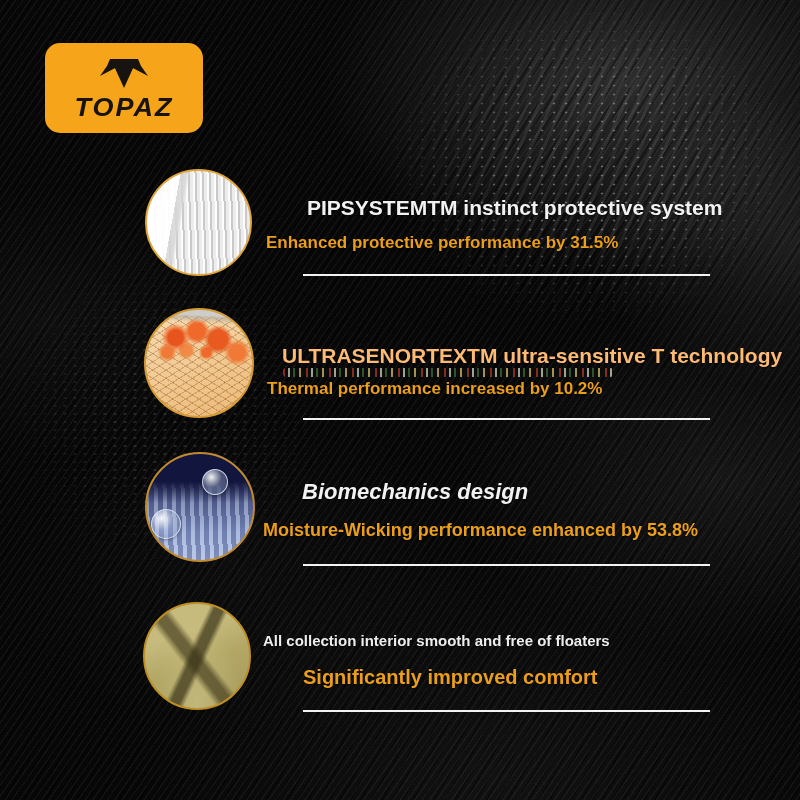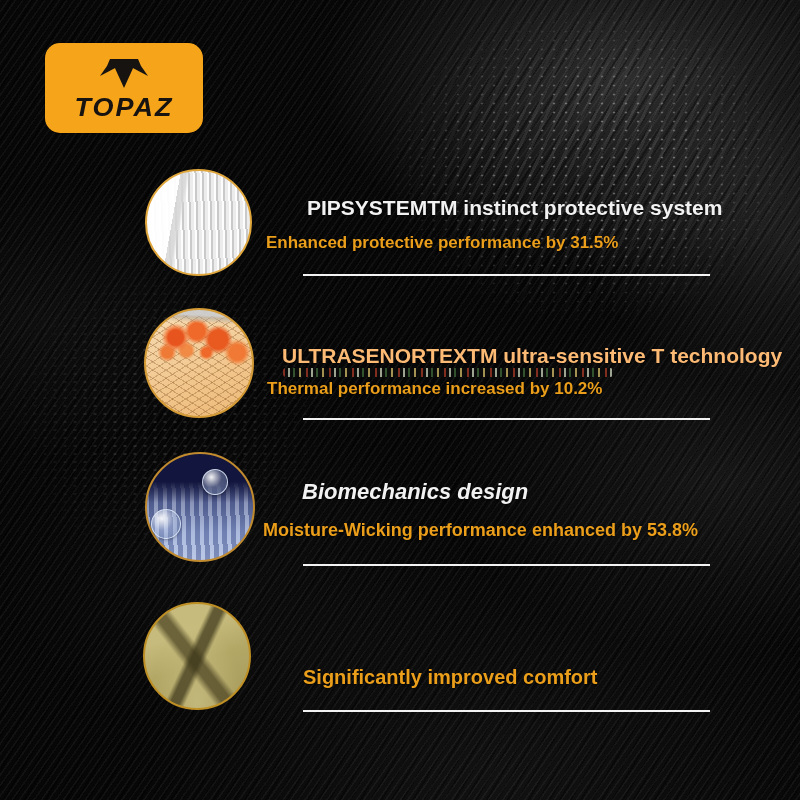--- a/index.html
+++ b/index.html
@@ -163,16 +163,17 @@
 
   <div class="circle c3">
     <span class="droplet d1"></span>
     <span class="droplet d2"></span>
   </div>
   <div class="title t3">Biomechanics design</div>
   <div class="subtitle s3">Moisture-Wicking performance enhanced by 53.8%</div>
   <div class="divider l3"></div>
 
   <div class="circle c4"></div>
+  <div class="title t4">All collection interior smooth and free of floaters</div>
   <div class="subtitle s4">Significantly improved comfort</div>
   <div class="divider l4"></div>
 
 </div>
 
 </body></html>

